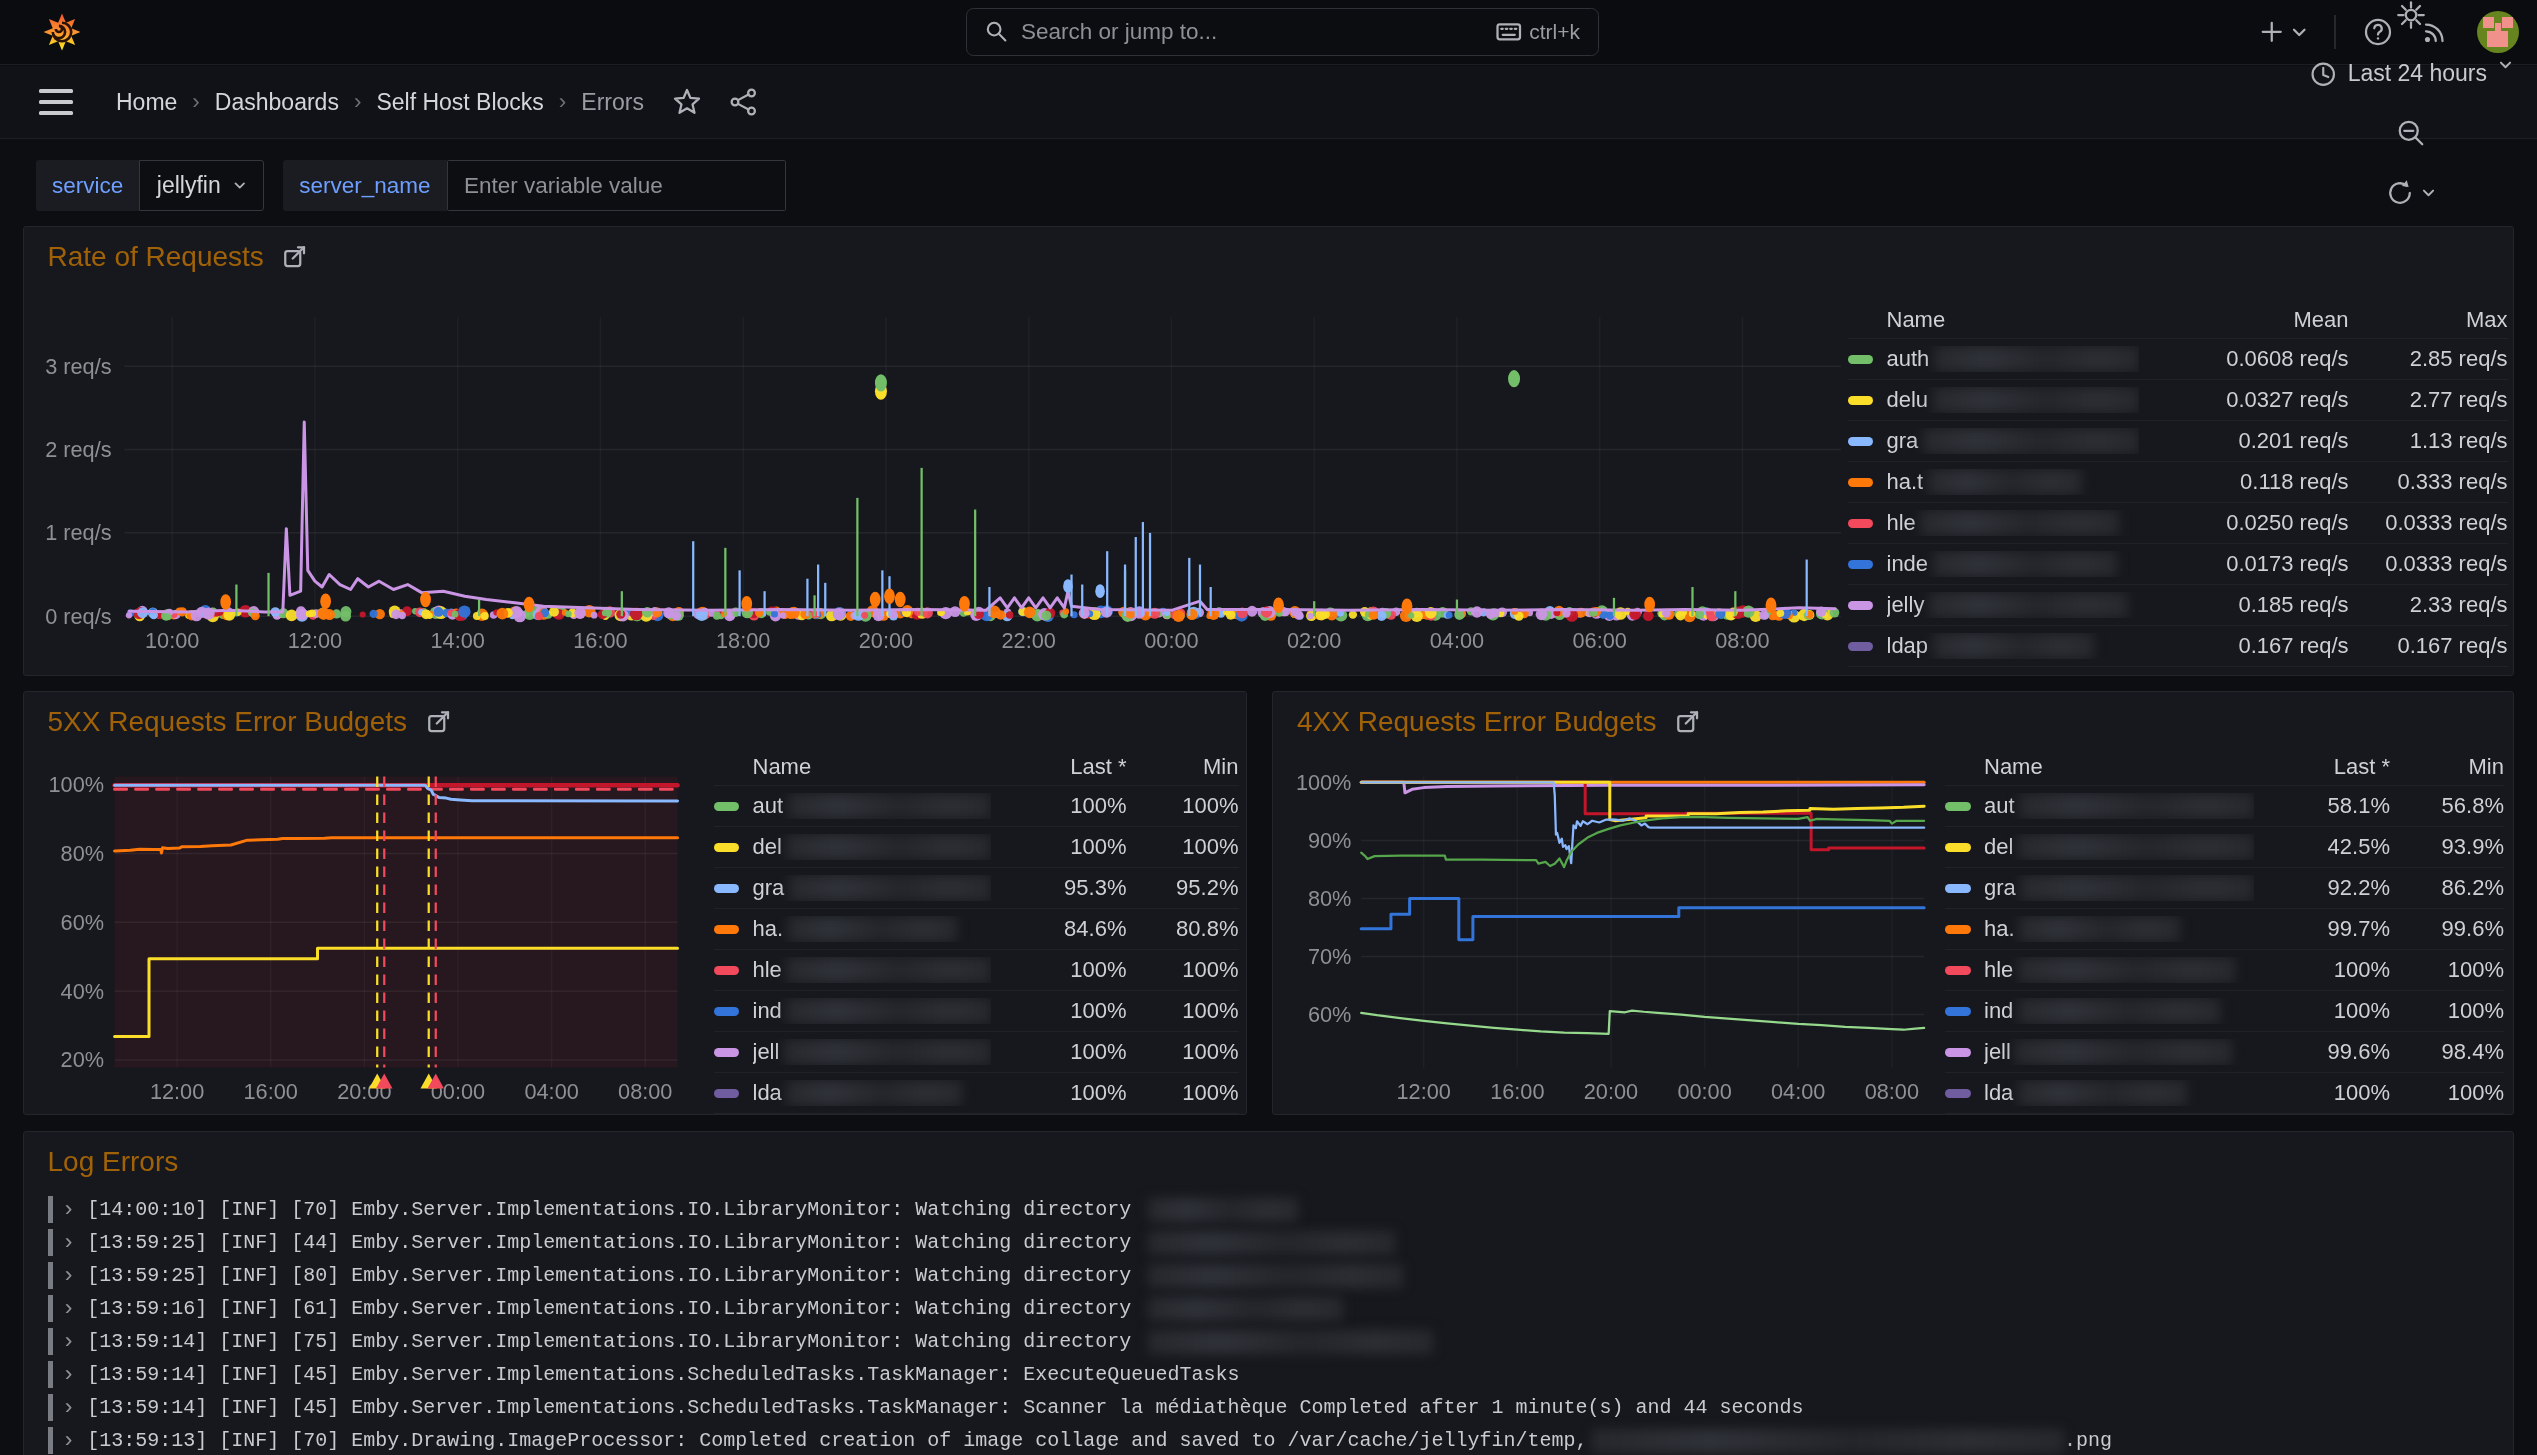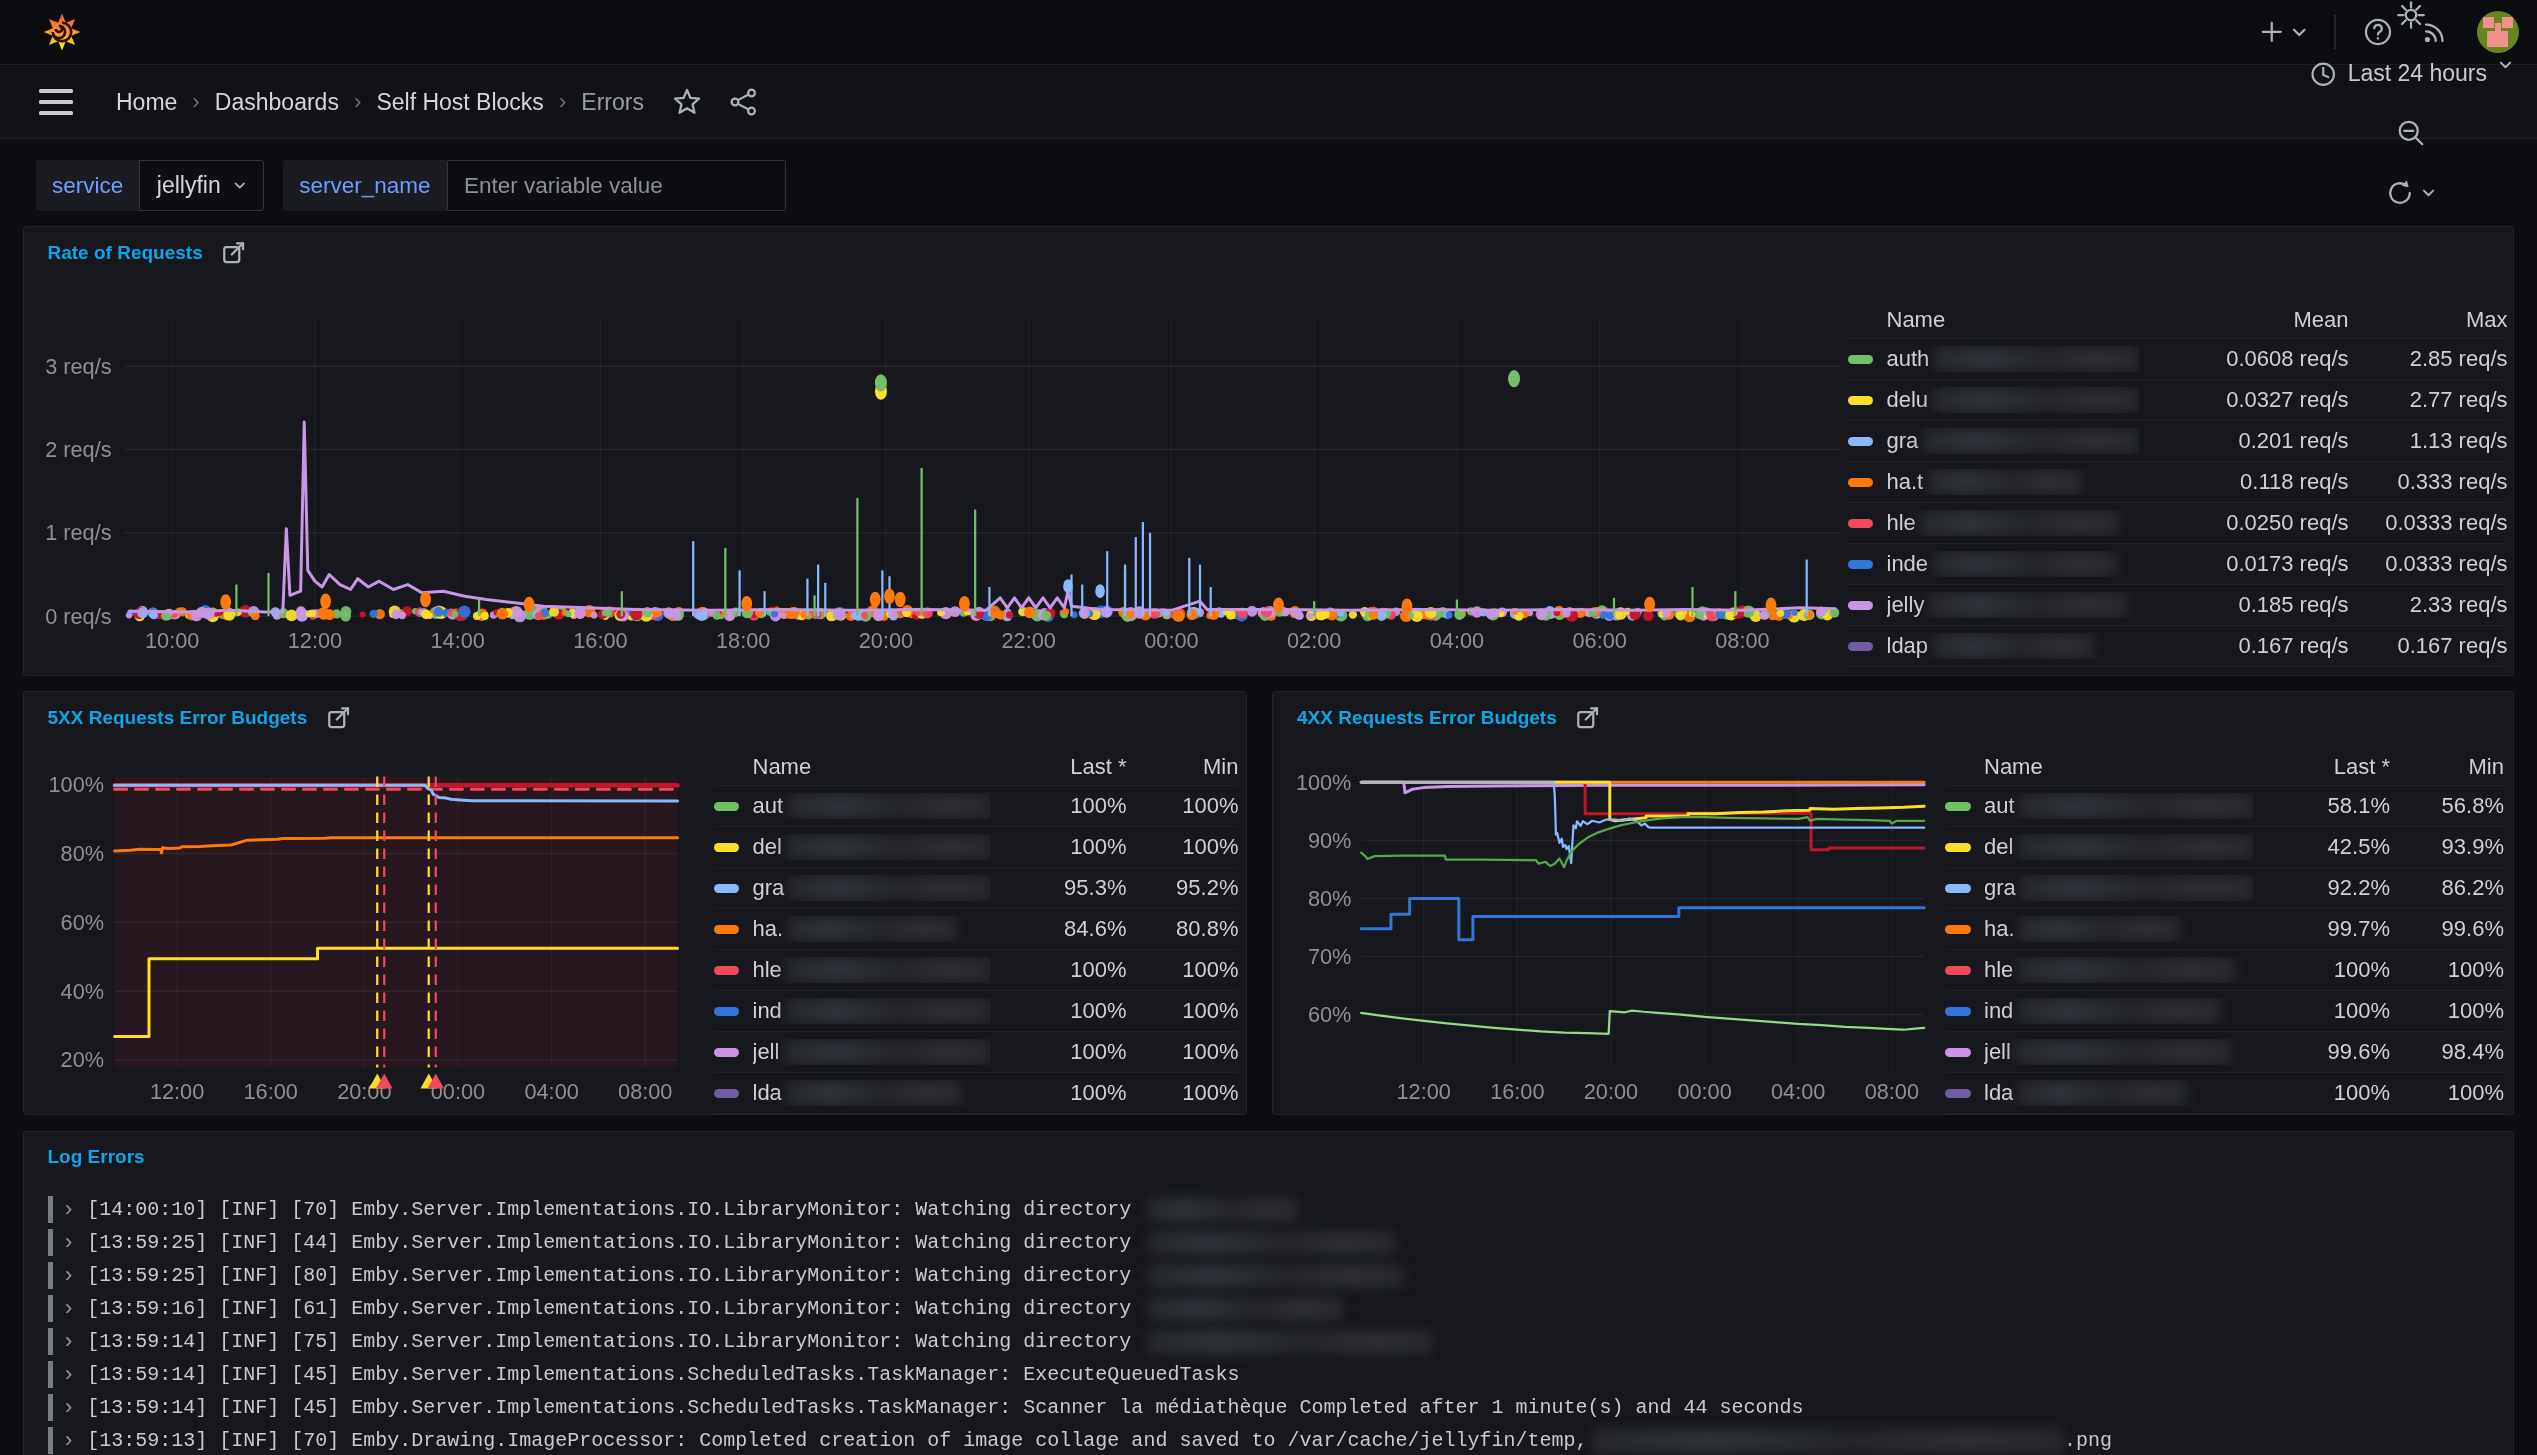--- a/index.html
+++ b/index.html
@@ -41,21 +41,21 @@
   .varinput{border:1.5px solid #33363d;height:51px;width:339px;color:#8e9097;font-size:22.5px;display:flex;
             align-items:center;padding:0 16.5px;border-radius:1.5px;box-sizing:border-box;background:transparent;}
   .vargroup{display:flex;}
   
   .panel{position:absolute;background:#16181d;border:1.5px solid #22252b;border-radius:3px;box-sizing:border-box;}
   #panel-rate{left:22.5px;top:226px;width:2491px;height:450px;}
   #panel-e5{left:22.5px;top:691px;width:1224px;height:424px;}
   #panel-e4{left:1272px;top:691px;width:1242px;height:424px;}
   #panel-logs{left:22.5px;top:1131px;width:2491px;height:345px;}
   .ptitle{position:absolute;left:24px;top:13.5px;display:flex;align-items:center;gap:19.5px;cursor:pointer;}
-  .ptitle span{font-size:19px;color:#0ea5e9;font-weight:700;}
+  .ptitle span{font-size:28px;color:#a16207;font-weight:400;}
   
   .legend{position:absolute;font-size:22px;}
   #legend-rate{left:1824px;top:75px;width:660px;}
   #legend-e5{left:690px;top:57px;width:525px;}
   #legend-e4{left:672px;top:57px;width:559px;}
   .lrow{display:flex;align-items:center;height:40px;border-bottom:1.5px solid rgba(204,204,220,0.06);}
   .lrow.hdr{height:36px;color:#6e9fff;font-weight:500;}
   .lrow .pill{width:25.5px;height:9px;border-radius:4.5px;margin-right:13.5px;flex:none;}
   .lrow .pillspace{width:39px;flex:none;}
   .lrow .nm{color:#d0d1d6;display:flex;align-items:center;white-space:nowrap;overflow:hidden;flex:1;}
@@ -104,20 +104,38 @@
       <linearGradient id="lg" x1="0" y1="0" x2="0" y2="1">
         <stop offset="0" stop-color="#f2572b"></stop>
           <stop offset="0.55" stop-color="#fb9a2e"></stop>
           <stop offset="1" stop-color="#fcee1f"></stop>
       </linearGradient>
     </defs>
     <path d="M26 2 L31 14 L43 9 L38 21 L50 26 L38 31 L43 43 L31 38 L26 50 L21 38 L9 43 L14 31 L2 26 L14 21 L9 9 L21 14 Z" fill="url(#lg)" stroke="none"></path>
     <path d="M26 14 a12 12 0 1 1 -12 12 a8 8 0 1 0 8 -8 a4 4 0 1 1 -4 4" fill="none" stroke="#2a1206" stroke-width="3.4"></path>
   </svg>
 
+  <div id="searchbox" class="abs">
+    <svg width="22.5" height="22.5" viewBox="0 0 32 32" class="icn">
+      <circle cx="13" cy="13" r="9"></circle>
+        <line x1="20" y1="20" x2="29" y2="29"></line>
+    </svg>
+    <span class="ph">Search or jump to...</span>
+    <span class="kbd">
+      <svg width="25.5" height="19.5" viewBox="0 0 34 26" class="icn">
+        <rect x="2" y="3" width="30" height="20" rx="3"></rect>
+        <line x1="7" y1="9" x2="9" y2="9"></line>
+          <line x1="13" y1="9" x2="15" y2="9"></line>
+          <line x1="19" y1="9" x2="21" y2="9"></line>
+          <line x1="25" y1="9" x2="27" y2="9"></line>
+        <line x1="9" y1="17" x2="25" y2="17"></line>
+      </svg>
+      <span>ctrl+k</span>
+    </span>
+  </div>
 
   <div id="topbar-right" class="abs">
     <div class="icnbtn">
       <svg width="25.5" height="25.5" viewBox="0 0 34 34" class="icn">
         <line x1="17" y1="5" x2="17" y2="29"></line>
           <line x1="5" y1="17" x2="29" y2="17"></line>
       </svg>
       <svg width="16.5" height="12" viewBox="0 0 22 16" class="icn">
         <polyline points="4,5 11,12 18,5"></polyline>
       </svg>

